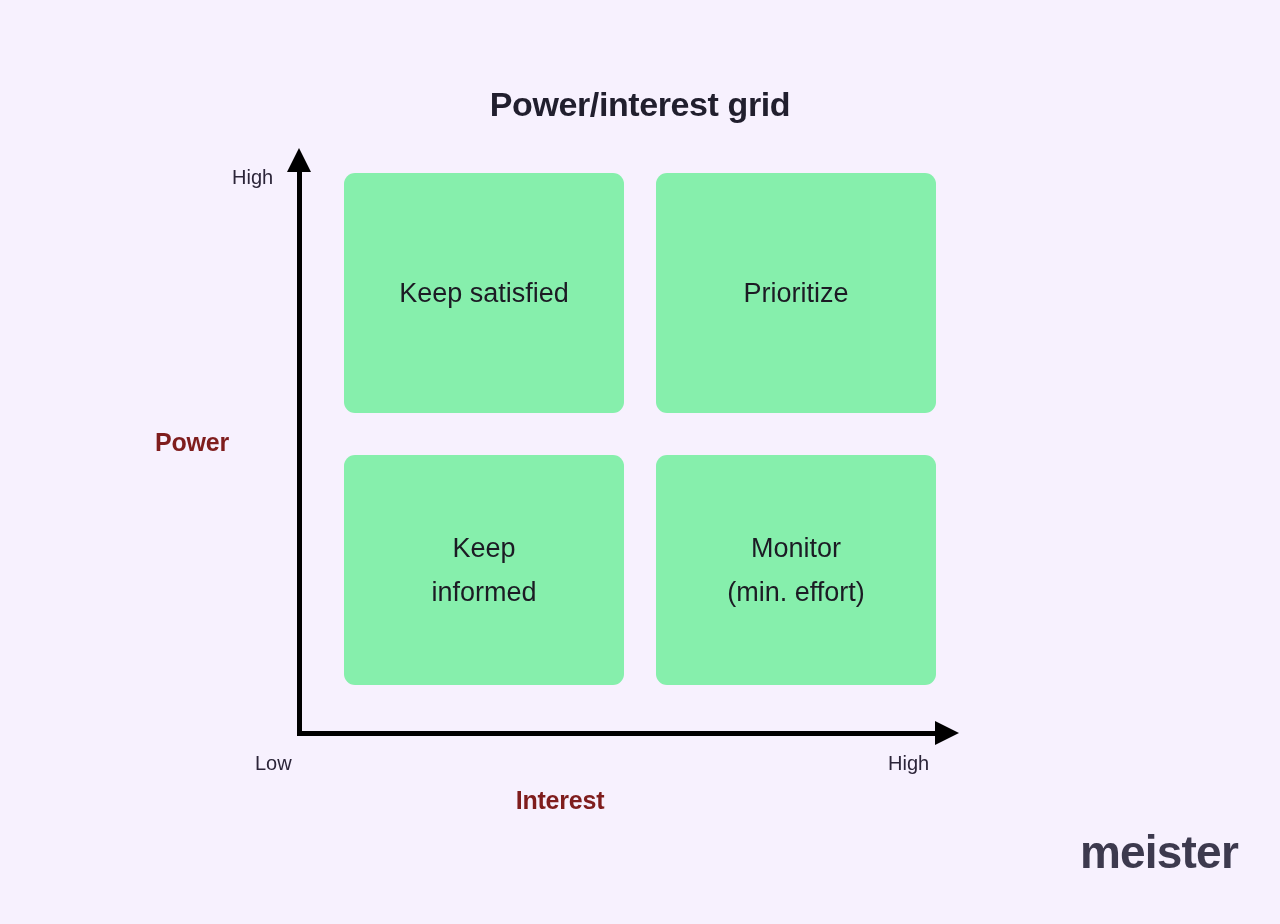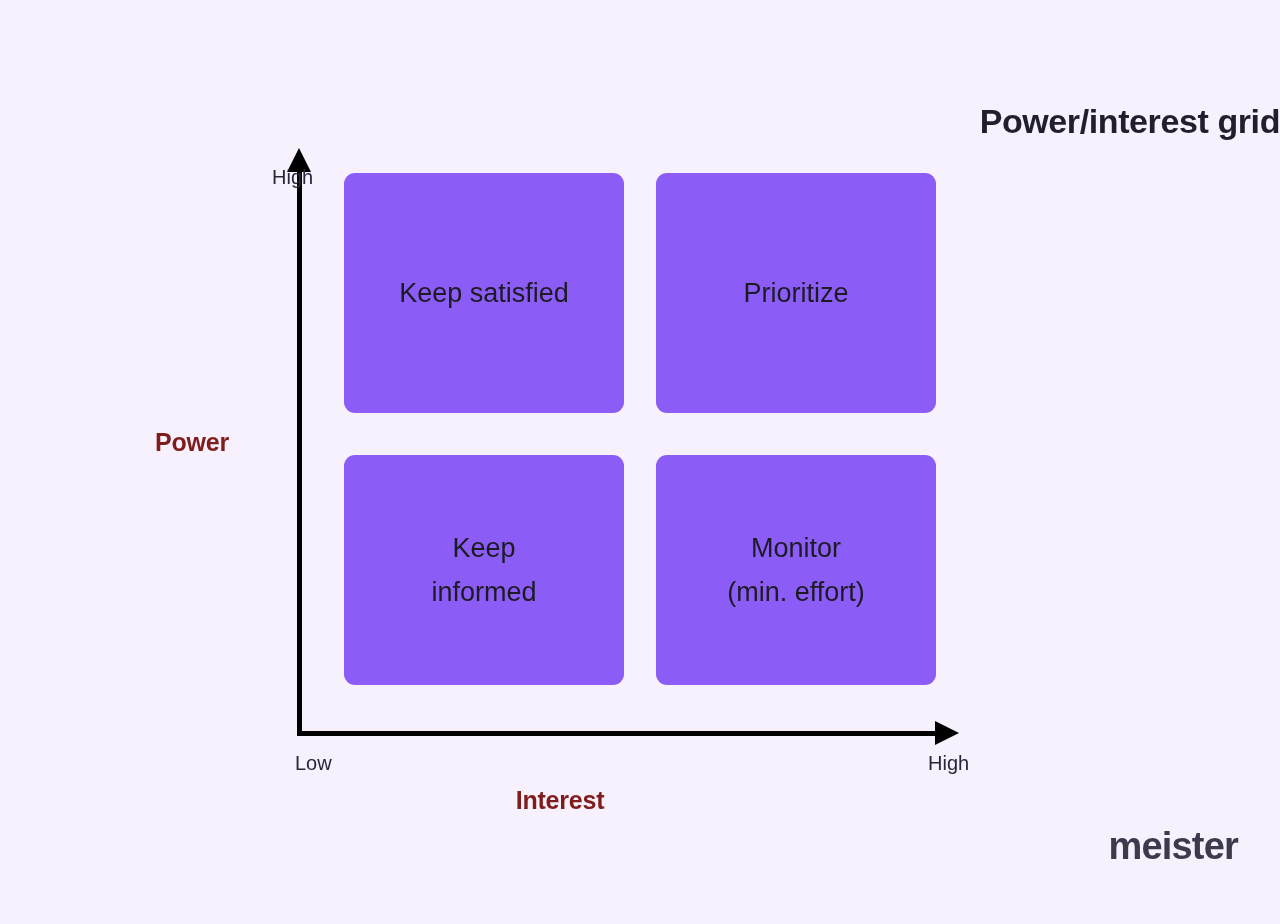--- a/index.html
+++ b/index.html
@@ -17,23 +17,23 @@
   #canvas {
     position: relative;
     width: 1280px;
     height: 924px;
   }
 
   
   .chart-title {
     position: absolute;
     left: 0;
-    top: 98px;
+    top: 81px;
     width: 1280px;
-    text-align: right;
+    text-align: center;
     font-size: 34px;
     font-weight: bold;
     letter-spacing: -0.4px;
     color: #211f2e;
     line-height: 46px;
   }
 
   
   .axis-y-line {
     position: absolute;
@@ -91,60 +91,59 @@
     width: 1120px;
     text-align: center;
   }
 
   
   .tick {
     position: absolute;
     font-size: 20px;
     color: #2c2539;
     white-space: nowrap;
-    margin-left: 40px;
   }
   .tick-y-high  { left: 232px; top: 166px; }
   .tick-x-low   { left: 255px; top: 752px; }
   .tick-x-high  { left: 888px; top: 752px; }
 
   
   .grid {
     position: absolute;
     left: 344px;
     top: 173px;
     width: 592px;
     height: 512px;
     display: grid;
     grid-template-columns: 280px 280px;
     grid-template-rows: 240px 230px;
     column-gap: 32px;
     row-gap: 42px;
   }
   .quadrant {
-    background: #8b5cf6;
+    background: #86efac;
     border-radius: 11px;
     display: flex;
     align-items: center;
     justify-content: center;
     text-align: center;
     font-size: 27px;
     line-height: 44px;
     color: #1c1b24;
     white-space: pre-line;
     padding: 0 12px;
     box-sizing: border-box;
   }
 
   
   .logo {
     position: absolute;
     right: 42px;
     top: 825px;
-    font-size: 38px;
+    font-size: 46px;
     font-weight: bold;
     letter-spacing: -0.8px;
     color: #3d3a4e;
   }
 </style>
 </head>
 <body>
 
 <div id="canvas">
 

